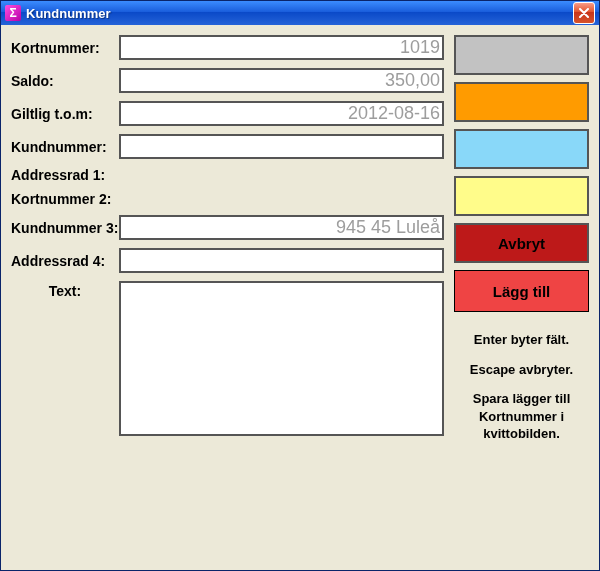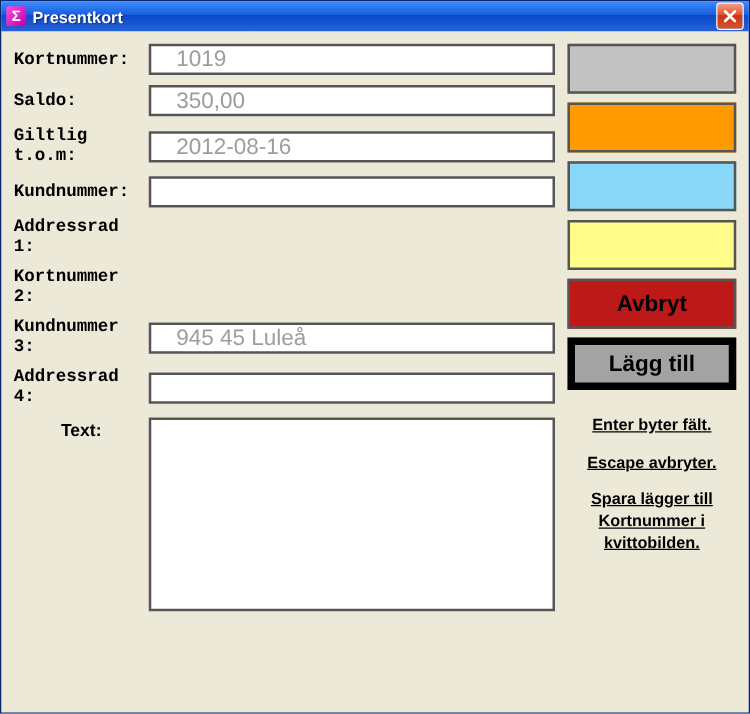--- a/index.html
+++ b/index.html
@@ -75,29 +75,29 @@
     display: flex;
     align-items: center;
     margin-bottom: 8px;
   }
   .row .lbl {
     width: 108px;
     font-size: 14px;
     color: #000;
     font-weight: bold;
     padding-left: 0;
-    font-family: Liberation Mono, monospace;
   }
   .row .inp {
     flex: 1;
     height: 25px;
     border: 2px solid #555;
     background: #fff;
     box-sizing: border-box;
-    padding: 0 20px;
+    padding: 0 2px;
+    text-align: right;
     font-size: 18px;
     color: #9d9d9d;
     font-family: Tahoma, Arial, sans-serif;
     outline: none;
   }
   .textarea-row {
     display: flex;
     align-items: flex-start;
   }
   .textarea-row .lbl {
@@ -128,52 +128,51 @@
     gap: 7px;
   }
   .color-btn {
     height: 40px;
     border: 2px solid #555;
     box-sizing: border-box;
     cursor: default;
     display: flex;
     align-items: center;
     justify-content: center;
-    font-size: 18px;
+    font-size: 15px;
     font-weight: bold;
     color: #000;
   }
   .color-silver { background: #C2C2C2; }
   .color-orange { background: #FF9B00; }
   .color-sky    { background: #89D8F9; }
   .color-yellow { background: #FFFC8A; }
   .color-red    { background: #BD1919; }
   .color-green  {
-    background: #a3a3a3;
-    border: 6px solid #000000;
+    background: #ef4444;
+    border: 1px solid #000000;
     height: 42px;
   }
   .hints {
     margin-top: 12px;
     text-align: center;
     font-size: 13px;
     font-weight: bold;
     color: #000;
     line-height: 1.35;
-    text-decoration: underline;
   }
   .hints p { margin: 0 0 12px 0; }
 </style>
 </head>
 <body>
 
 <div class="window">
   <div class="titlebar">
     <div class="app-icon">Σ</div>
-    <div class="title-text">Presentkort</div>
+    <div class="title-text">Kundnummer</div>
     <div class="close-btn">
       <svg width="10" height="10" viewBox="0 0 10 10">
         <path d="M1 1 L9 9 M9 1 L1 9" stroke="#fff" stroke-width="2" stroke-linecap="round"></path>
       </svg>
     </div>
   </div>
 
   <div class="client">
     <div class="layout">
       <div class="form-col">

